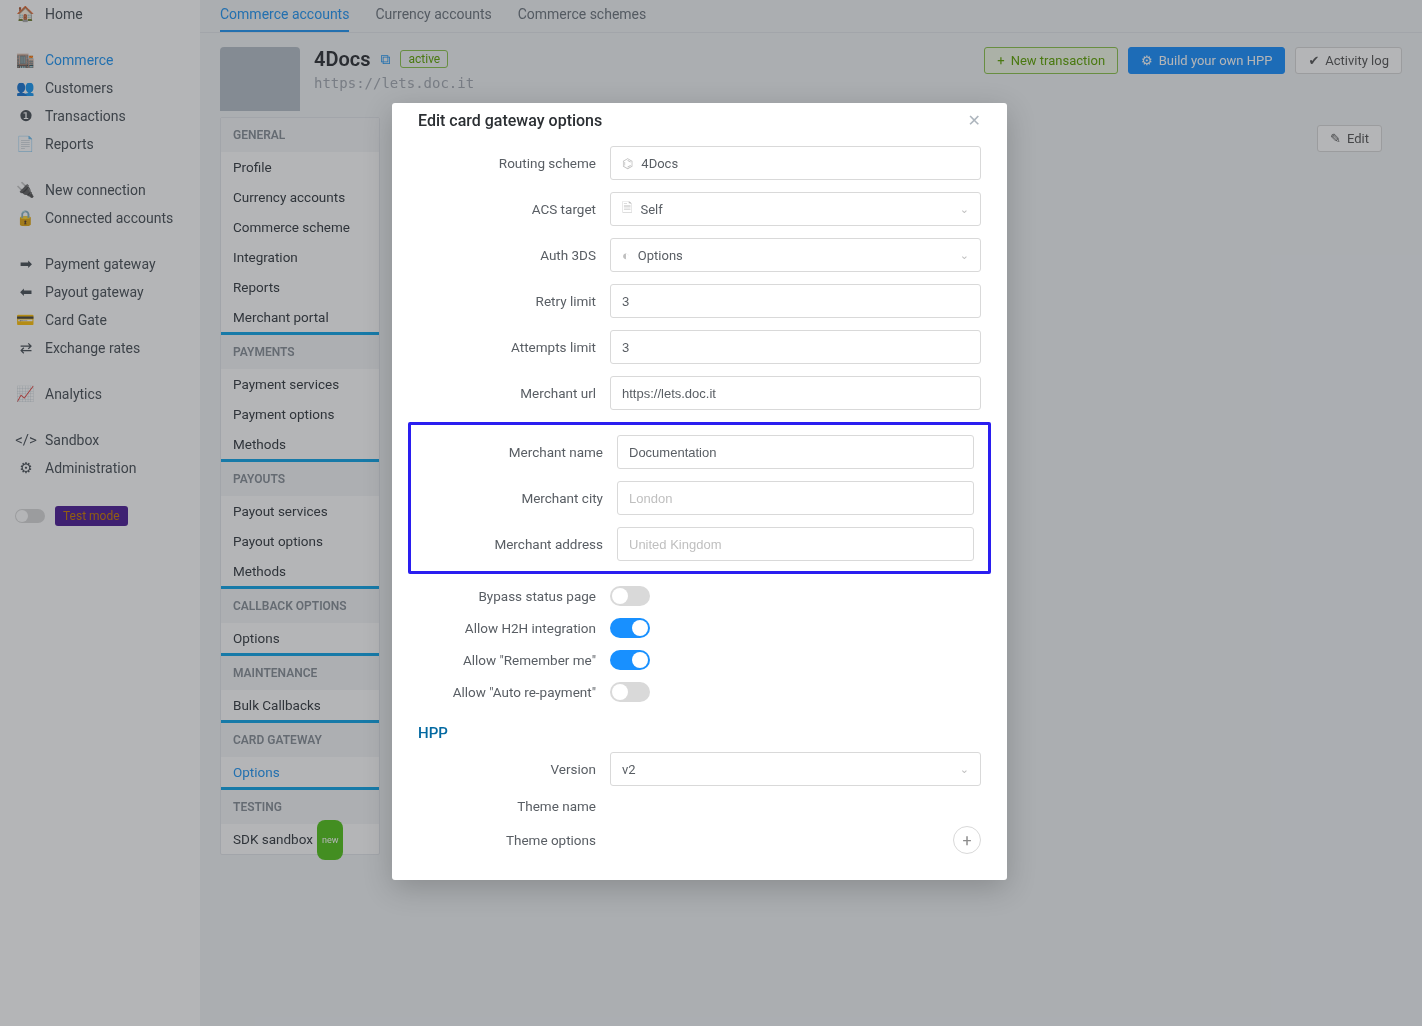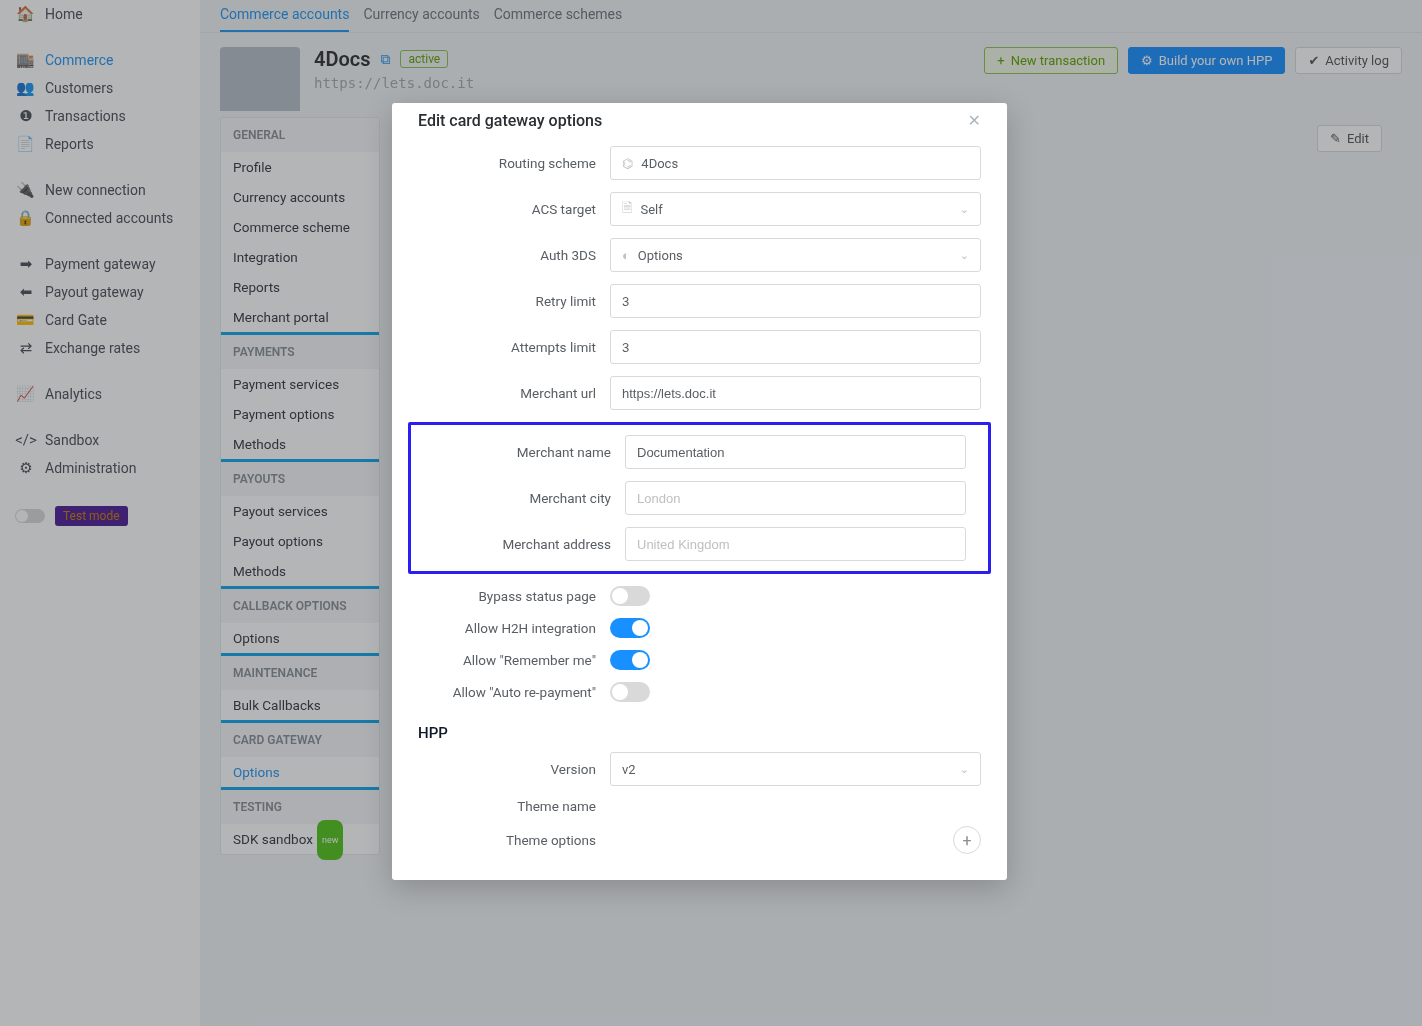--- a/index.html
+++ b/index.html
@@ -54,21 +54,21 @@
 }
 
 
 .main {
   position: absolute;
   left: 200px; top: 0; right: 0; bottom: 0;
   background: #f2f4f6;
 }
 .tabs {
   display: flex;
-  gap: 14px;
+  gap: 26px;
   padding: 0 20px;
   border-bottom: 1px solid #e4e7eb;
   background: #f2f4f6;
 }
 .tab {
   padding: 6px 0 8px;
   color: #6c757d;
   cursor: pointer;
   font-size: 14px;
 }
@@ -188,21 +188,21 @@
 }
 .control input{
   border:none;outline:none;width:100%;font-size:13px;color:#595e64;background:transparent;
 }
 .control input::placeholder{ color: #bfbfbf; }
 .control .pre-ic { color:#bfbfbf; margin-right:8px; font-size:13px;}
 .control .chev { margin-left:auto; color:#bfbfbf; font-size:11px;}
 .highlight-box {
   border:3px solid #2a1ef0;
   margin: 6px 16px;
-  padding: 4px 12px;
+  padding: 4px 4px;
   border-radius:2px;
 }
 .highlight-box .form-row{ padding:6px 10px 6px 10px;}
 .highlight-box .form-row label{ width:192px;}
 
 
 .toggle {
   width:40px;height:20px;border-radius:10px;background:#d9d9d9;position:relative;cursor:pointer;
 }
 .toggle::after{
@@ -210,21 +210,21 @@
 }
 .toggle.on{ background:#1890ff;}
 .toggle.on::after{ left:22px;}
 .toggle-sm{
   width:30px;height:14px;border-radius:7px;background:#d9d9d9;position:relative;display:inline-block;
 }
 .toggle-sm::after{
   content:"";position:absolute;width:12px;height:12px;background:#fff;border-radius:50%;top:1px;left:1px;
 }
 .section-title{
-  padding: 16px 26px 4px; font-size:15px; font-weight:500; color:#0f172a;
+  padding: 16px 26px 4px; font-size:15px; font-weight:500; color:#0369a1;
 }
 .add-circle{
   width:28px;height:28px;border:1px solid #d9d9d9;border-radius:50%;display:flex;align-items:center;justify-content:center;
   color:#8c8c8c;font-size:16px;margin-left:4px;
 }
 
 
 .i{display:inline-block;}
 </style>
 </head>

